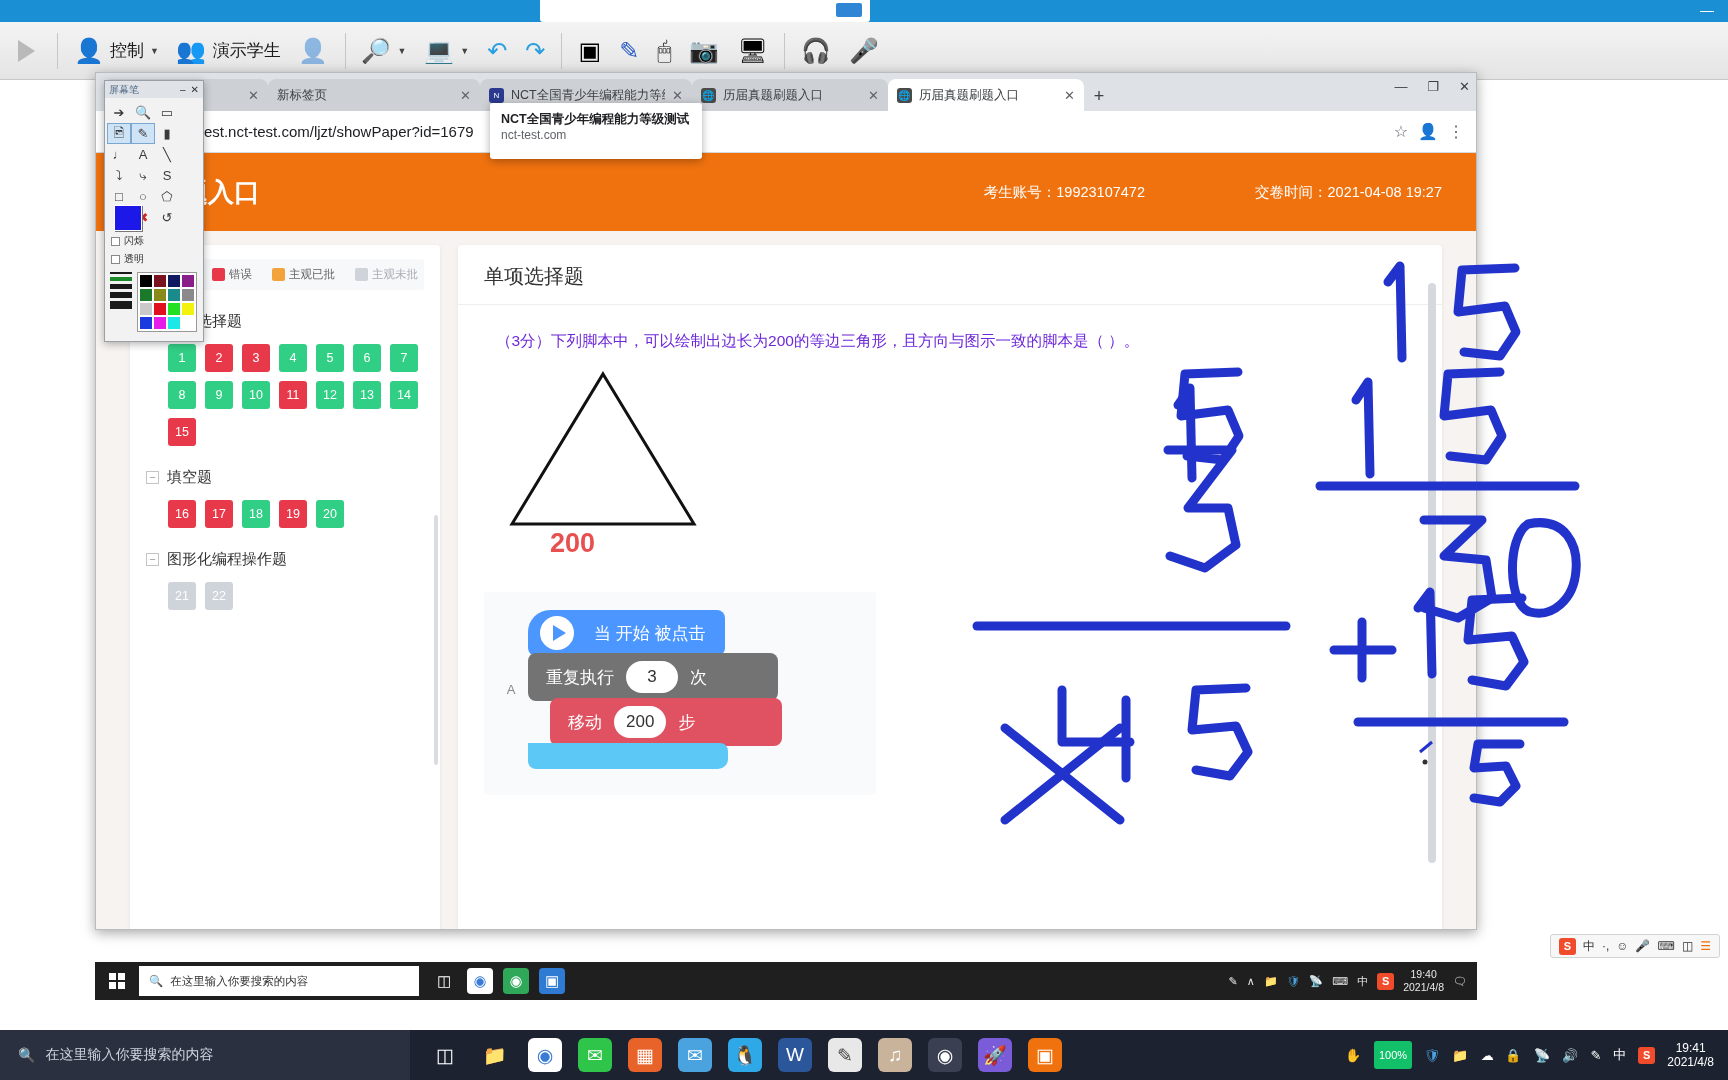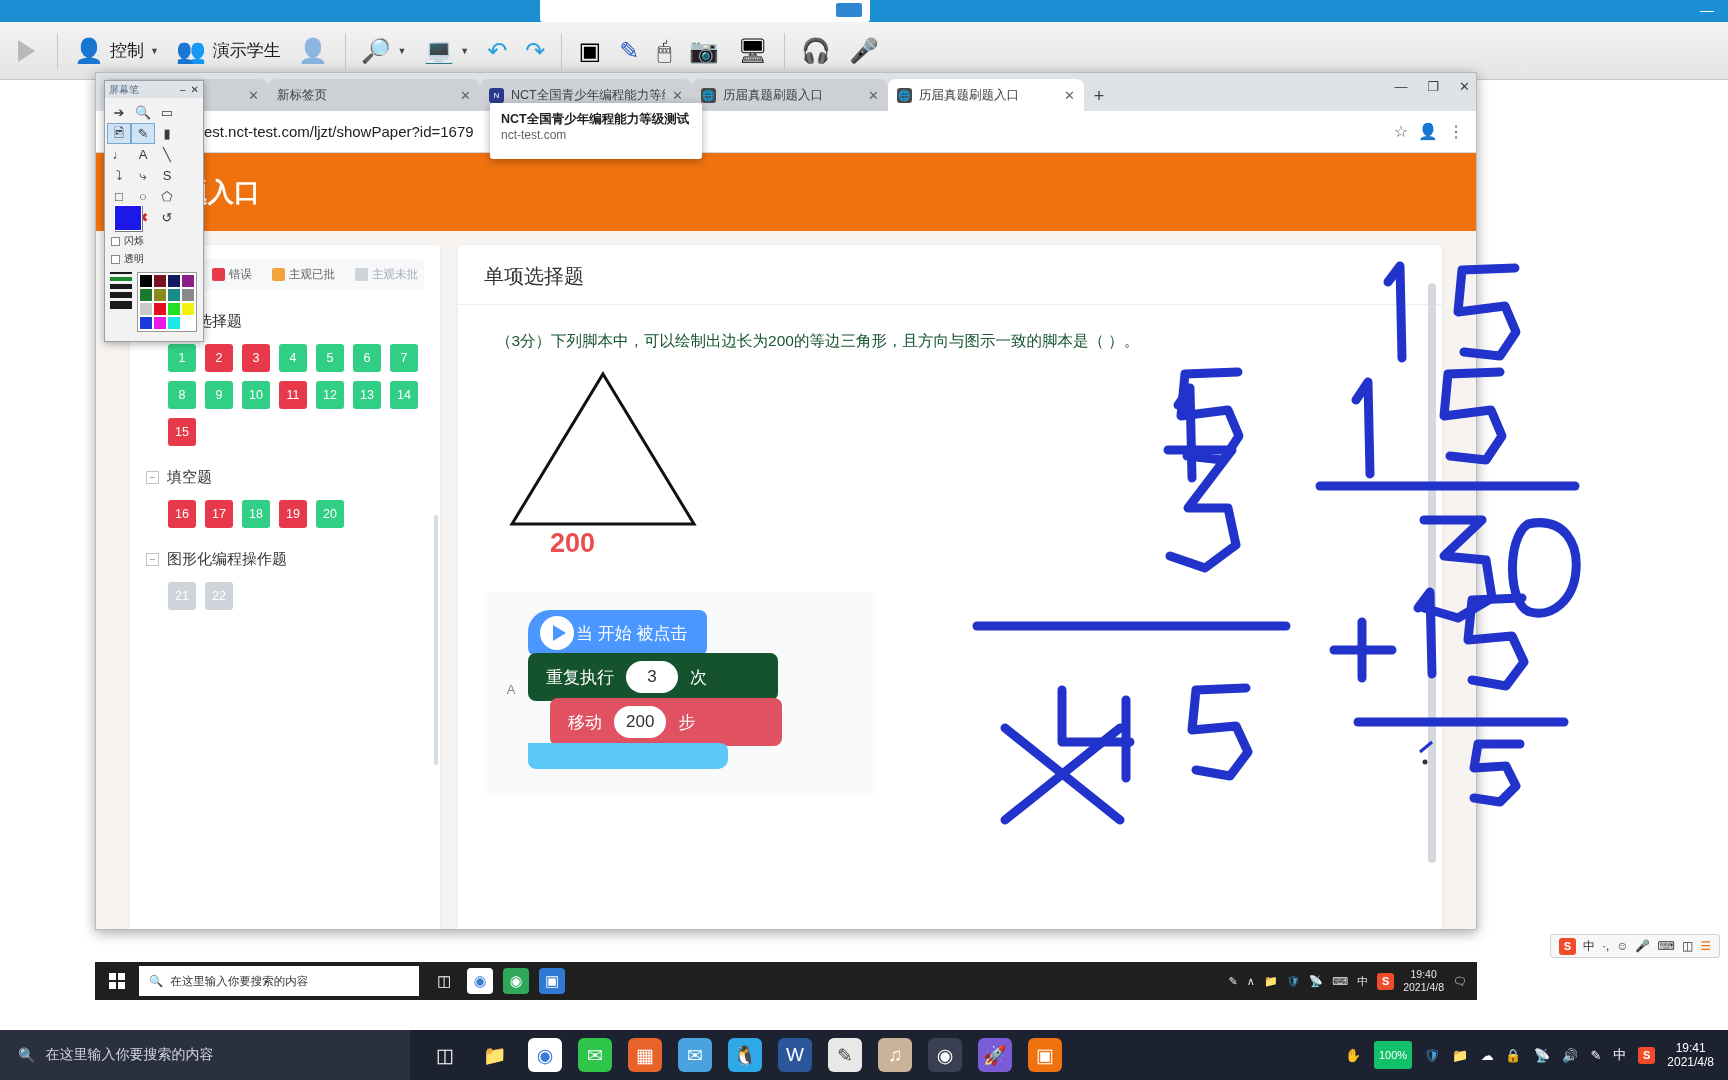--- a/index.html
+++ b/index.html
@@ -150,54 +150,54 @@
     background: #d9dde2; border-radius: 2px;
   }
 
   .card-right {
     flex: 1; background: #fff; border-radius: 4px;
     box-shadow: 0 1px 4px rgba(0,0,0,.07); padding: 18px 26px 0 26px;
     position: relative; overflow: hidden;
   }
   .right-title { font-size: 20px; color: #333; padding-bottom: 14px; }
   .right-sep { height: 1px; background: #eee; margin: 0 -26px 20px -26px; }
-  .q-text { font-size: 15.5px; color: #14532d; line-height: 2.0; padding-left: 12px; }
+  .q-text { font-size: 15.5px; color: #6d28d9; line-height: 2.0; padding-left: 12px; }
 
   .tri-wrap { position: relative; height: 212px; margin-top: 10px; padding-left: 14px; }
   .tri-label {
     position: absolute; left: 66px; top: 162px; font-size: 27px;
     color: #e8504f; font-weight: bold;
   }
 
   .opt-panel {
     margin-top: 14px; width: 392px; background: #f8fafc;
     border-radius: 4px; padding: 18px 10px 26px 10px; position: relative;
     display: flex; align-items: center;
   }
   .opt-letter { width: 34px; font-size: 13px; color: #888; text-align: center; }
   .blocks { position: relative; }
   .blk {
     display: flex; align-items: center; color: #fff; font-size: 17px;
     border-radius: 6px; white-space: nowrap;
   }
   .blk-hat {
     background: #4c97ff; height: 46px; padding: 0 20px 0 10px;
-    border-radius: 22px 8px 8px 8px; gap: 0; width: fit-content;
+    border-radius: 22px 8px 8px 8px; gap: 18px; width: fit-content;
   }
   .play-circle {
     width: 38px; height: 38px; border-radius: 50%; background: #fff;
     display: flex; align-items: center; justify-content: center;
     border: 2px solid #4c97ff;
   }
   .play-circle i {
     width: 0; height: 0; border-left: 13px solid #4c97ff;
     border-top: 8px solid transparent; border-bottom: 8px solid transparent;
     margin-left: 4px; display: block;
   }
-  .blk-c { background: #14532d; }
+  .blk-c { background: #737373; }
   .blk-motion { background: #e05262; }
   .blk-row {
     height: 48px; padding: 0 18px; gap: 12px; margin-top: -3px;
     border-radius: 8px; display: flex; align-items: center;
   }
   .c-wrap { margin-left: 0; }
   .c-inner { margin-left: 22px; }
   .c-foot {
     height: 26px; width: 200px; background: #5cc8f5;
     border-radius: 0 8px 10px 8px; margin-top: -3px;
@@ -429,20 +429,28 @@
 
     <div id="tab-tooltip">
       <div class="tt-title">NCT全国青少年编程能力等级测试</div>
       <div class="tt-host">nct-test.com</div>
     </div>
 
     <div class="page-body">
 
       <div class="page-header">
         <div class="ph-title">题刷题入口</div>
+        <div class="ph-meta">
+          <div>
+            <span>考生账号：</span><span>19923107472</span>
+          </div>
+          <div>
+            <span>交卷时间：</span><span>2021-04-08 19:27</span>
+          </div>
+        </div>
       </div>
 
       <div class="page-cols">
 
         <div class="card-left">
 
           <div class="legend">
             <div class="lg">
               <span class="sw" style="background:#31cf85"></span>
               <span>正确</span>

